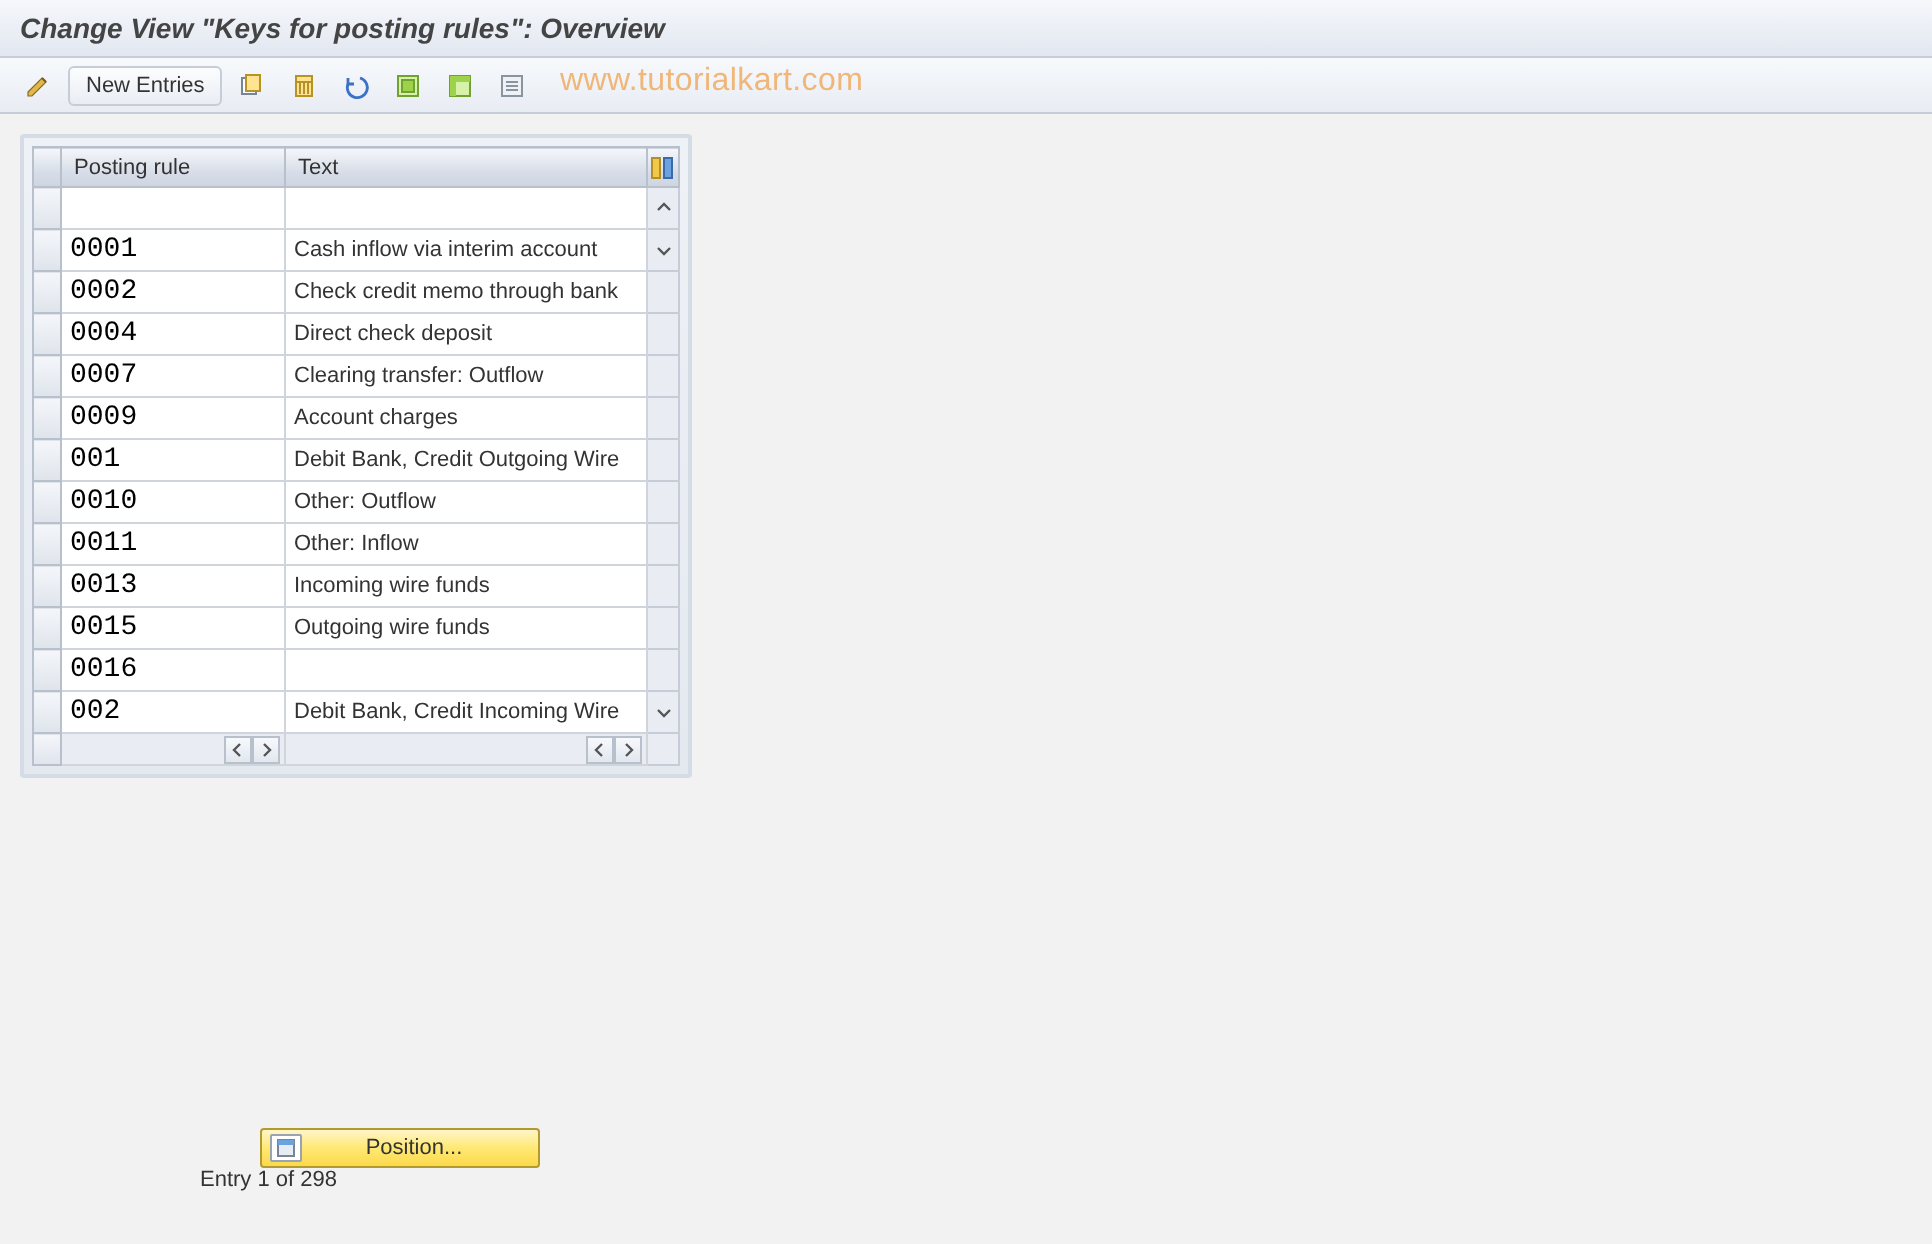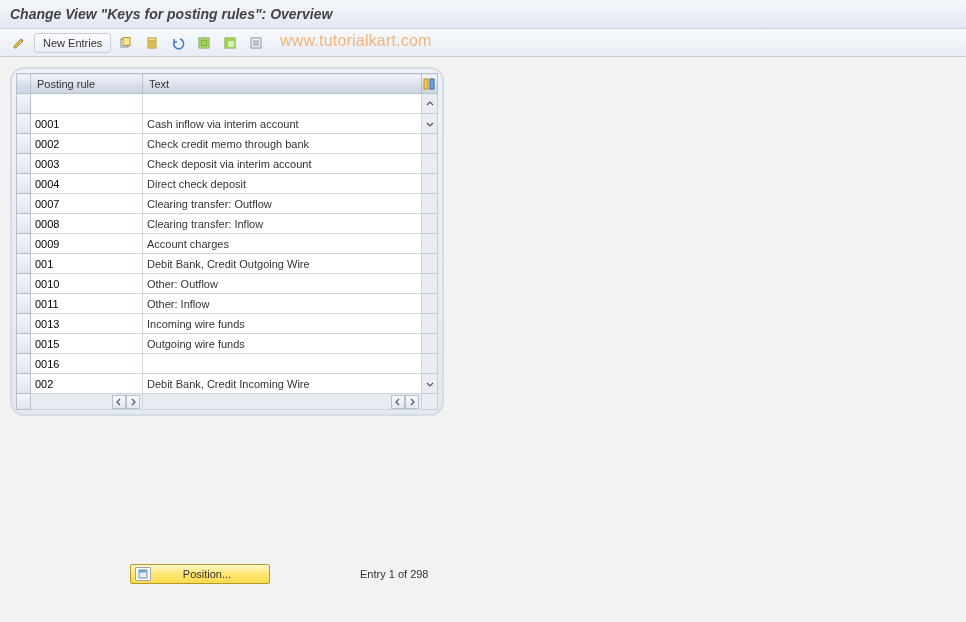--- a/index.html
+++ b/index.html
@@ -58,24 +58,24 @@
       font-weight: normal;
       color: #f0a85a;
       opacity: 0.8;
       pointer-events: none;
       letter-spacing: 0.2px;
     }
     .content-area {
       padding: 10px;
     }
     .grid-wrap {
-      width: 434px;
+      width: 336px;
       background: linear-gradient(#eef2f7, #e4e9f0);
       border: 2px solid #d6dce5;
-      border-radius: 14px;
+      border-radius: 2px;
       padding: 4px;
       position: relative;
     }
     .grid-table {
       border-collapse: collapse;
       width: 100%;
       background: #fff;
       table-layout: fixed;
     }
     .grid-table th {
@@ -102,22 +102,22 @@
     .grid-table td.row-selector {
       width: 14px;
       background: linear-gradient(#f4f6fa, #dfe4ec);
       border: 1px solid #b8c0cc;
     }
     .grid-table td .cell-input {
       width: 100%;
       height: 100%;
       border: none;
       padding: 2px 4px;
-      font-family: Liberation Sans, sans-serif;
-      font-size: 11px;
+      font-family: Liberation Mono, monospace;
+      font-size: 14px;
       background: transparent;
       outline: none;
     }
     .grid-table td.text-cell {
       padding: 2px 4px;
     }
     .grid-table td.scroll-cell {
       width: 16px;
       background: #e9edf3;
       border: 1px solid #c6cdd8;
@@ -137,25 +137,26 @@
     .hscroll-ctrl {
       display:flex; align-items:center; gap:0;
     }
     .hscroll-ctrl .arrow {
       width:14px;height:14px;display:flex;align-items:center;justify-content:center;
       border:1px solid #b8c0cc;background:linear-gradient(#f7f9fc,#e2e7ef);cursor:pointer;
     }
     .footer-bar {
       position: absolute;
       left: 0;
-      bottom: 32px;
+      bottom: 20px;
       width: 100%;
       display: flex;
-      align-items: center;
+      align-items: flex-start;
       padding: 6px 10px;
+      flex-direction: column;
     }
     .position-btn {
       margin-left: 120px;
       display: inline-flex;
       align-items: center;
       gap: 6px;
       height: 20px;
       padding: 0 12px 0 4px;
       background: linear-gradient(#fff6c9, #ffe874 50%, #fcd94b);
       border: 1px solid #b39a2e;
@@ -283,40 +284,28 @@
             </td>
           </tr>
           <tr>
             <td class="row-selector"></td>
             <td><input class="cell-input" value="0002" style=""></td>
             <td class="text-cell">Check credit memo through bank</td>
             <td class="scroll-cell scroll-thumb"></td>
           </tr>
           <tr>
             <td class="row-selector"></td>
-            <td><input class="cell-input" value="0003" style=""></td>
-            <td class="text-cell">Check deposit via interim account</td>
-            <td class="scroll-cell"></td>
-          </tr>
-          <tr>
-            <td class="row-selector"></td>
             <td><input class="cell-input" value="0004" style=""></td>
             <td class="text-cell">Direct check deposit</td>
             <td class="scroll-cell"></td>
           </tr>
           <tr>
             <td class="row-selector"></td>
             <td><input class="cell-input" value="0007" style=""></td>
             <td class="text-cell">Clearing transfer: Outflow</td>
-            <td class="scroll-cell"></td>
-          </tr>
-          <tr>
-            <td class="row-selector"></td>
-            <td><input class="cell-input" value="0008" style=""></td>
-            <td class="text-cell">Clearing transfer: Inflow</td>
             <td class="scroll-cell"></td>
           </tr>
           <tr>
             <td class="row-selector"></td>
             <td><input class="cell-input" value="0009" style=""></td>
             <td class="text-cell">Account charges</td>
             <td class="scroll-cell"></td>
           </tr>
           <tr>
             <td class="row-selector"></td>

